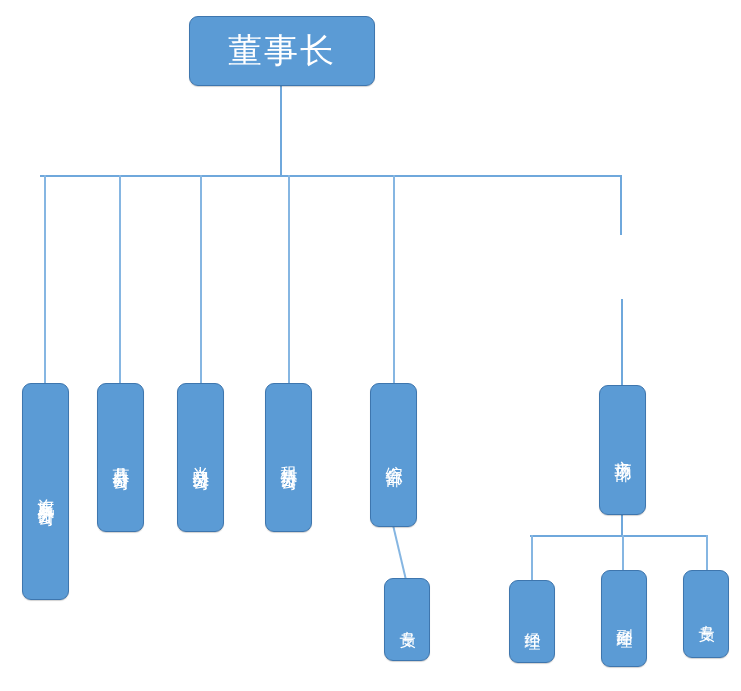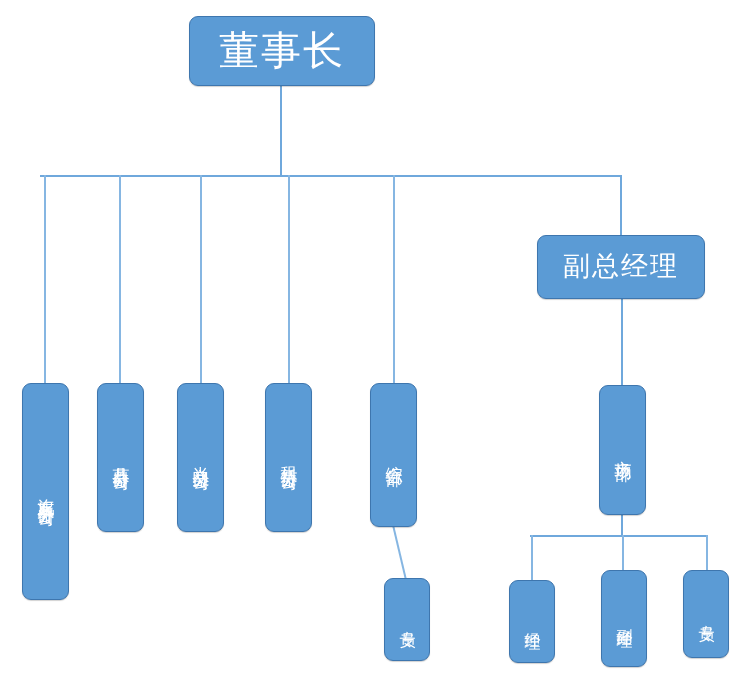--- a/index.html
+++ b/index.html
@@ -33,21 +33,21 @@
   }
   .node.vertical {
     writing-mode: vertical-rl;
     text-orientation: upright;
     letter-spacing: 2px;
   }
   .node.horizontal {
     letter-spacing: 2px;
   }
   
-  .t-root   { font-size: 40px; }
+  .t-root   { font-size: 34px; }
   .t-vp     { font-size: 27px; }
   .t-dept   { font-size: 17px; }
   .t-leaf   { font-size: 16px; }
 
   .line {
     position: absolute;
     background: #6FA8DC;
   }
   .line.h { height: 2px; }
   .line.v { width: 2px; }
@@ -82,21 +82,20 @@
   </svg>
 
   <div class="line v" style="left:621px; top:515px; height:20px;"></div>
   <div class="line h" style="left:530px; top:535px; width:178px;"></div>
   <div class="line v thin" style="left:531px; top:535px; height:45px;"></div>
   <div class="line v thin" style="left:622px; top:535px; height:45px;"></div>
   <div class="line v thin" style="left:706px; top:535px; height:45px;"></div>
 
   <div class="node horizontal t-root" style="left:189px; top:16px; width:186px; height:70px;">董事长</div>
 
-  <div class="node horizontal t-vp" style="left:537px; top:235px; width:168px; height:64px;">副总经理</div>
 
   <div class="node vertical t-dept" style="left:22px; top:383px; width:47px; height:217px;">汽车服务分公司</div>
 
   <div class="node vertical t-dept" style="left:97px; top:383px; width:47px; height:149px;">蔚县分公司</div>
 
   <div class="node vertical t-dept" style="left:177px; top:383px; width:47px; height:149px;">尚义分公司</div>
 
   <div class="node vertical t-dept" style="left:265px; top:383px; width:47px; height:149px;">租赁分公司</div>
 
   <div class="node vertical t-dept" style="left:370px; top:383px; width:47px; height:144px;">综合部</div>

